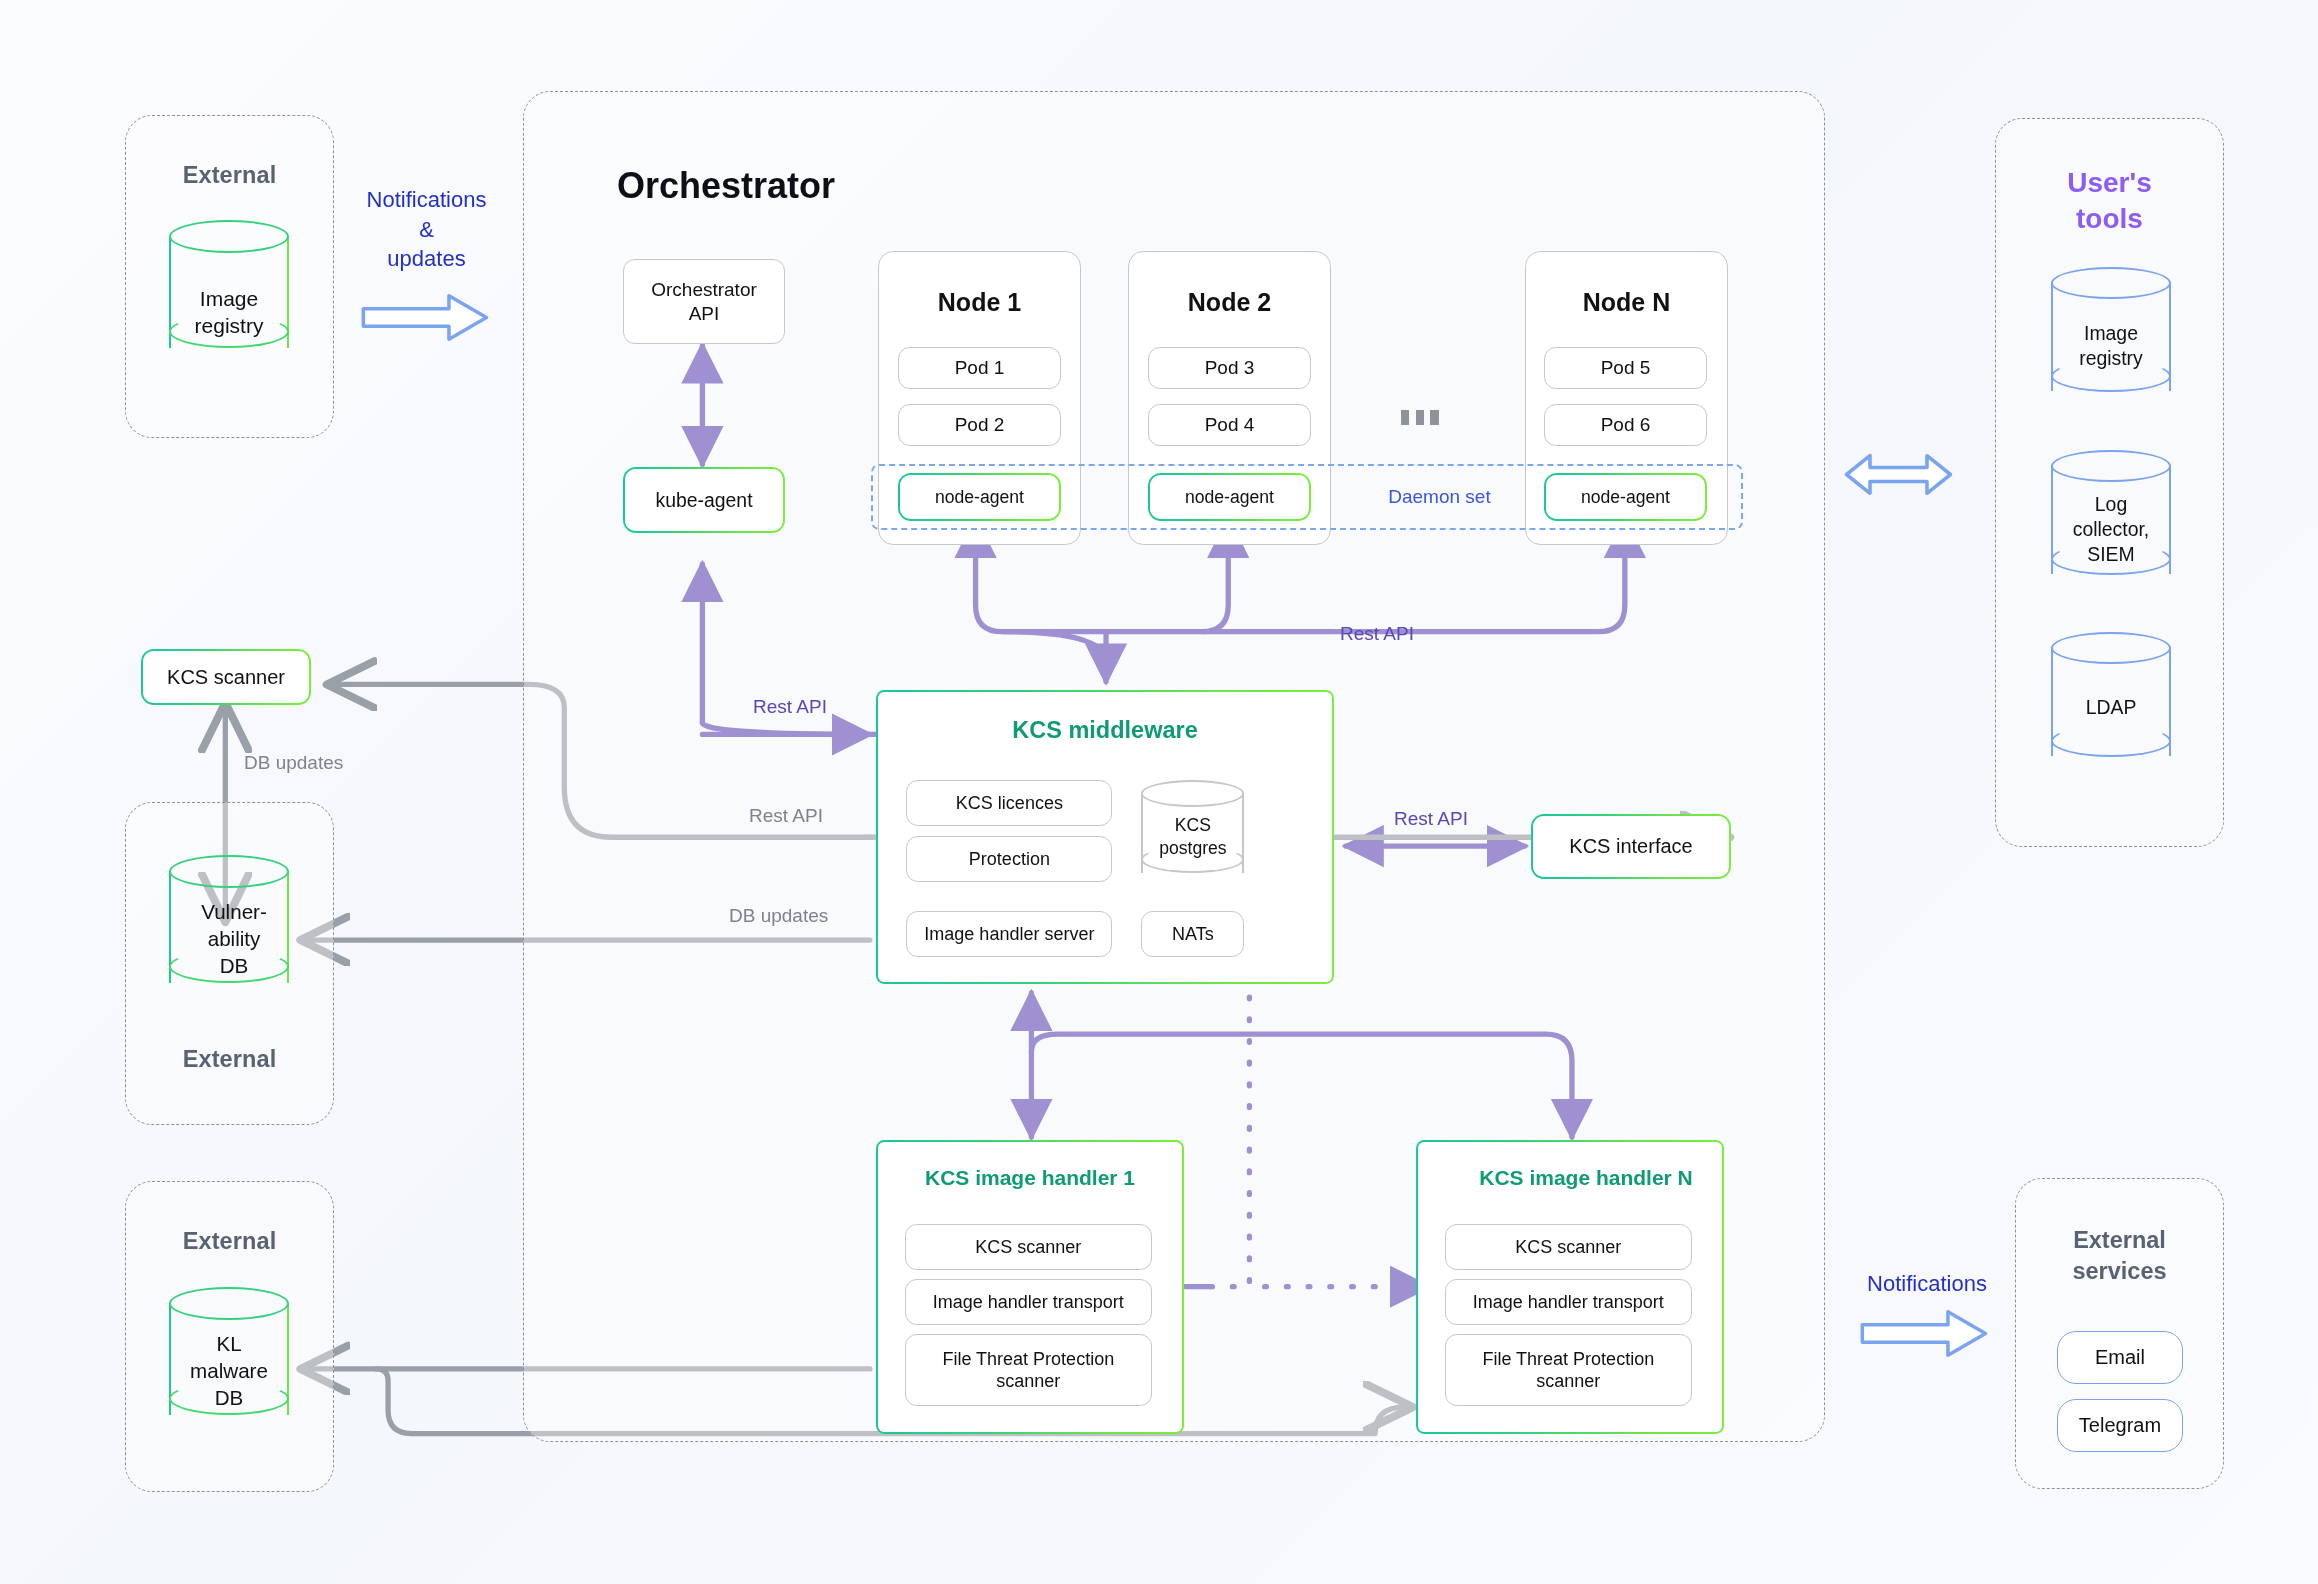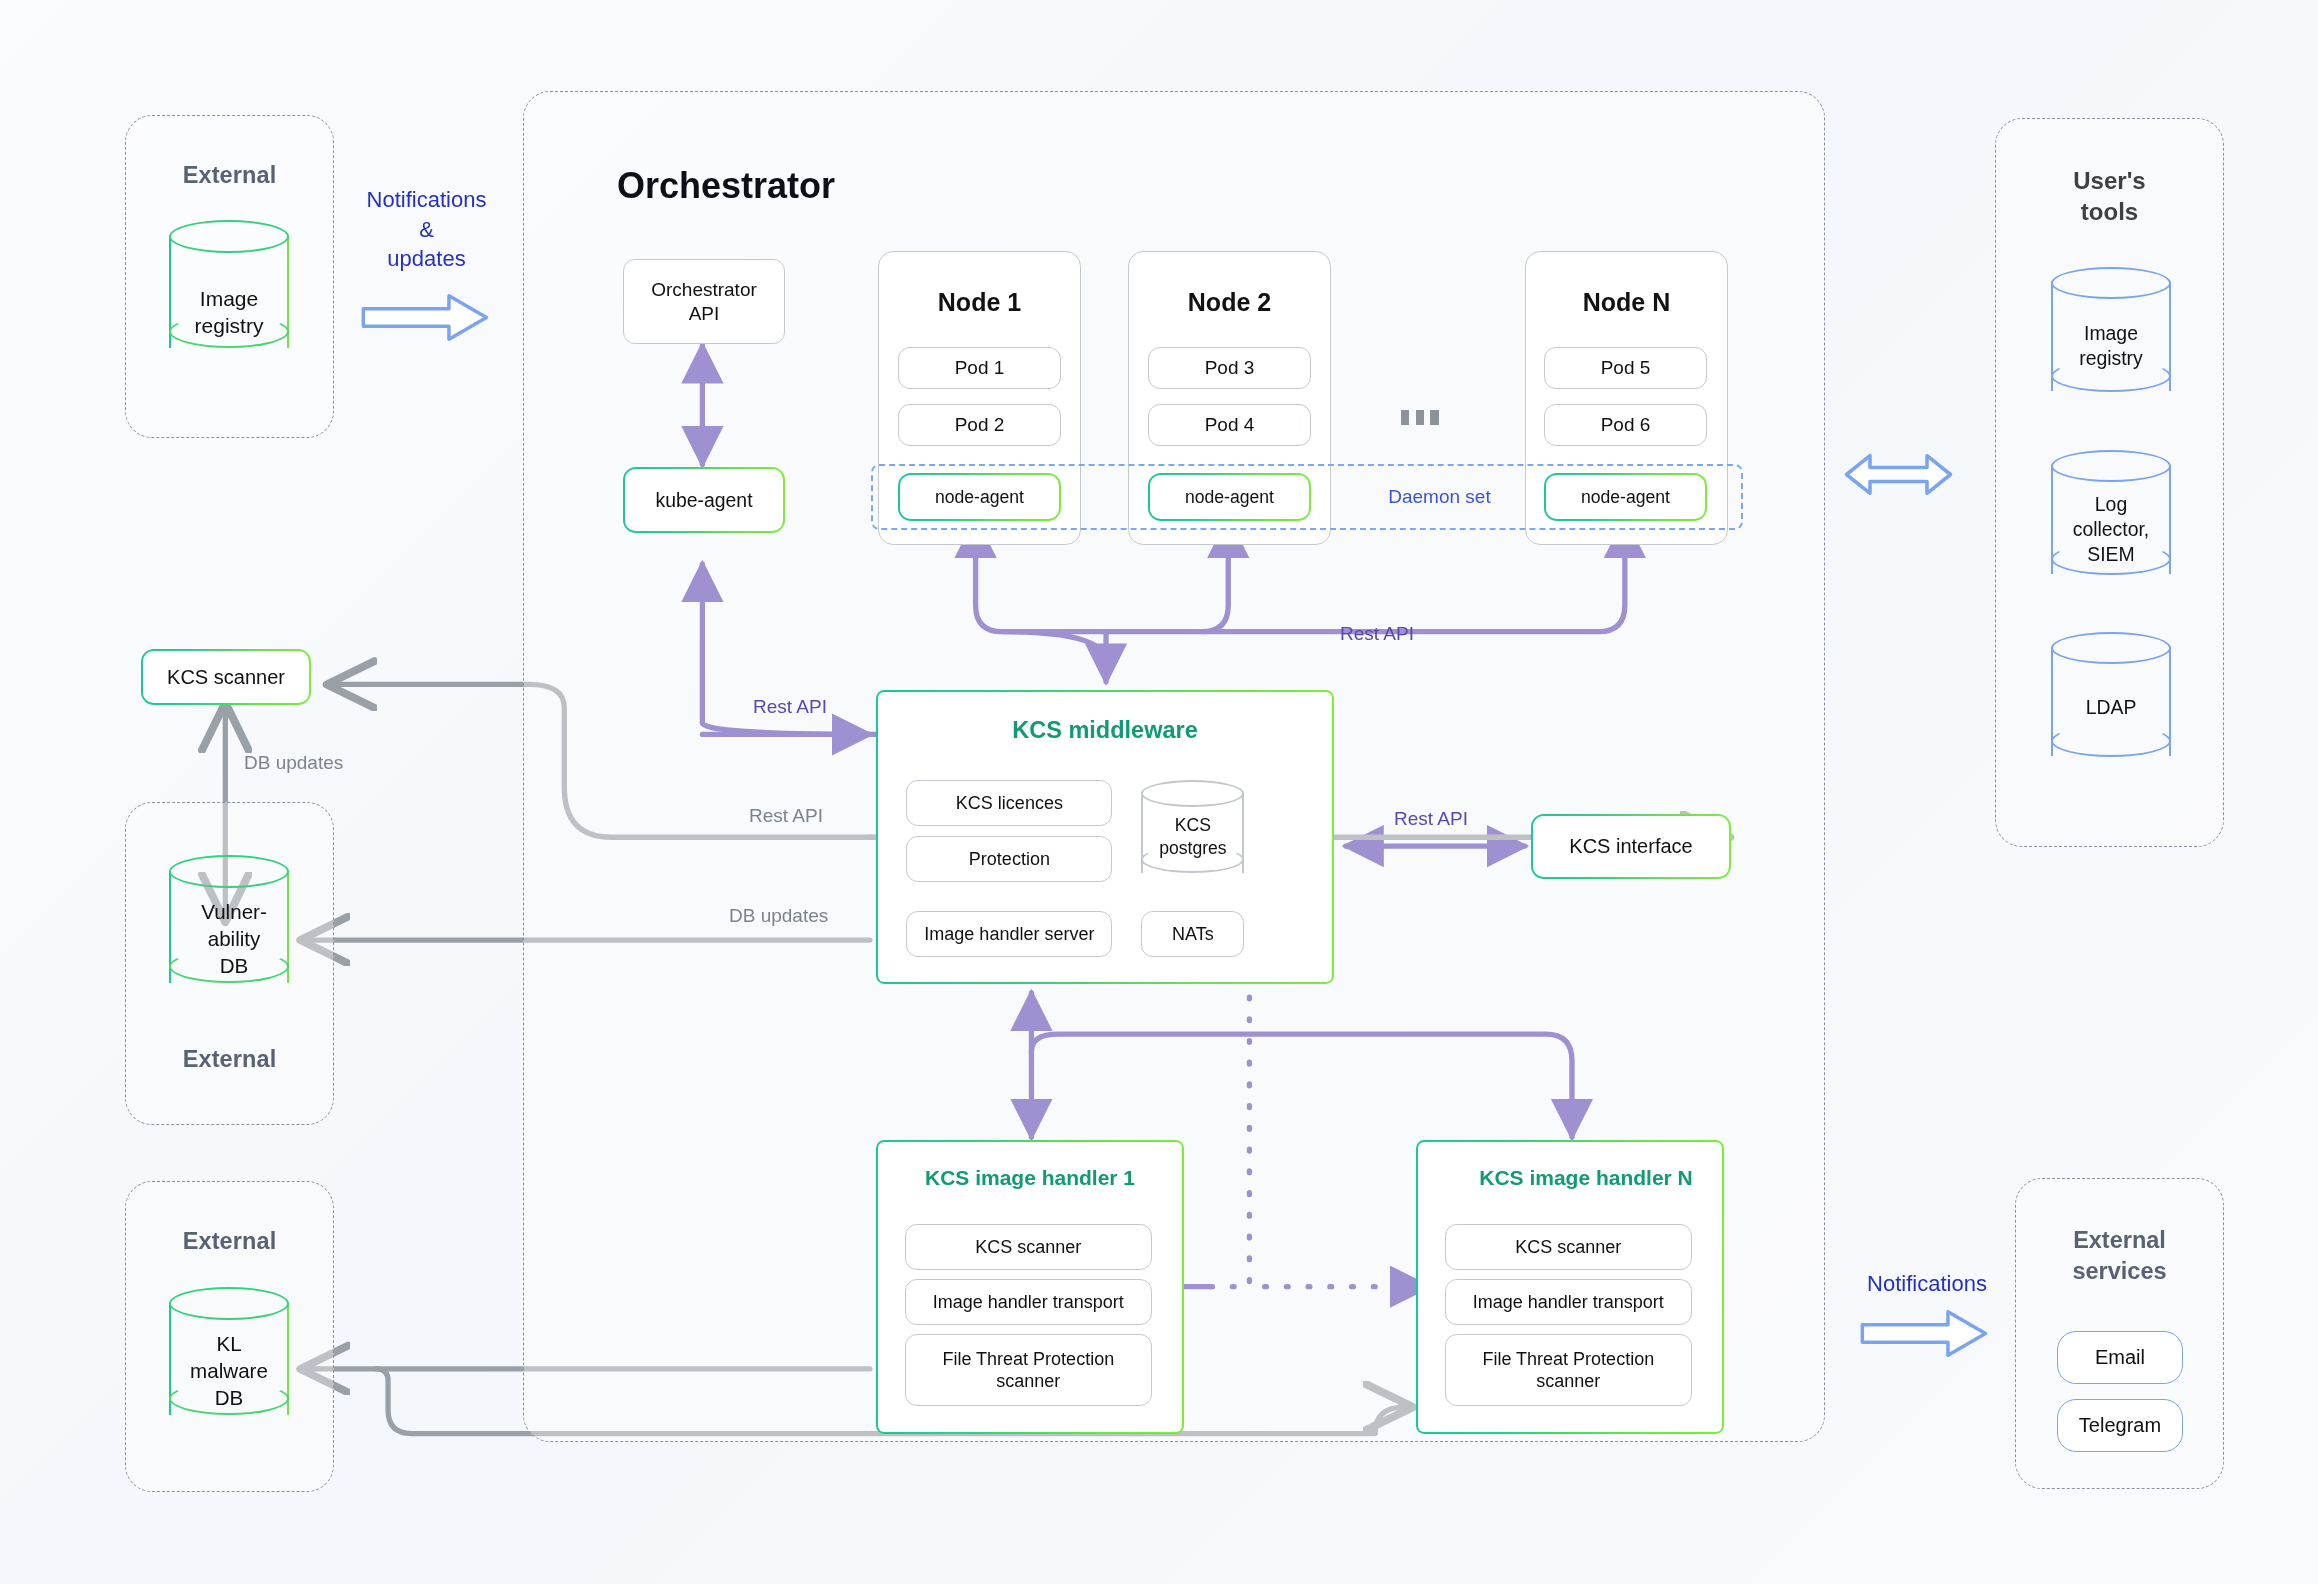--- a/index.html
+++ b/index.html
@@ -368,21 +368,21 @@
         </div>
       </div>
     </div>
   </div>
 
   <svg class="abs" style="left:1844px;top:451px;width:109px;height:47px;" viewBox="0 0 185 80">
     <path d="M4,40 L44,8 L44,28 L141,28 L141,8 L181,40 L141,72 L141,52 L44,52 L44,72 Z" fill="#ffffff" stroke="#7aa3f0" stroke-width="6" stroke-linejoin="round"></path>
   </svg>
 
   <div class="abs dashedzone" style="left:1995px;top:118px;width:229px;height:729px;"></div>
-  <div class="abs" style="left:1995px;top:165px;width:229px;text-align:center;font-size:24px;font-weight:700;color:#404040;line-height:1.3;">
+  <div class="abs" style="left:1995px;top:165px;width:229px;text-align:center;font-size:28px;font-weight:700;color:#8b5cf6;line-height:1.3;">
     <div>User's</div>
     <div>tools</div>
   </div>
 
   <div class="cyl" style="left:2051px;top:267px;width:120px;height:141px;">
     <div class="body" style="top:15.3px;height:109px;border-left:2.4px solid #7aa3f0;border-right:2.4px solid #7aa3f0;"></div>
     <div class="bot" style="top:93px;height:32px;border:2.4px solid #7aa3f0;border-top-color:transparent;"></div>
     <div class="top" style="top:0;height:32px;border:2.4px solid #7aa3f0;"></div>
     <div class="lbl" style="top:54px;font-size:19.4px;">
       <span>Image</span><br>

